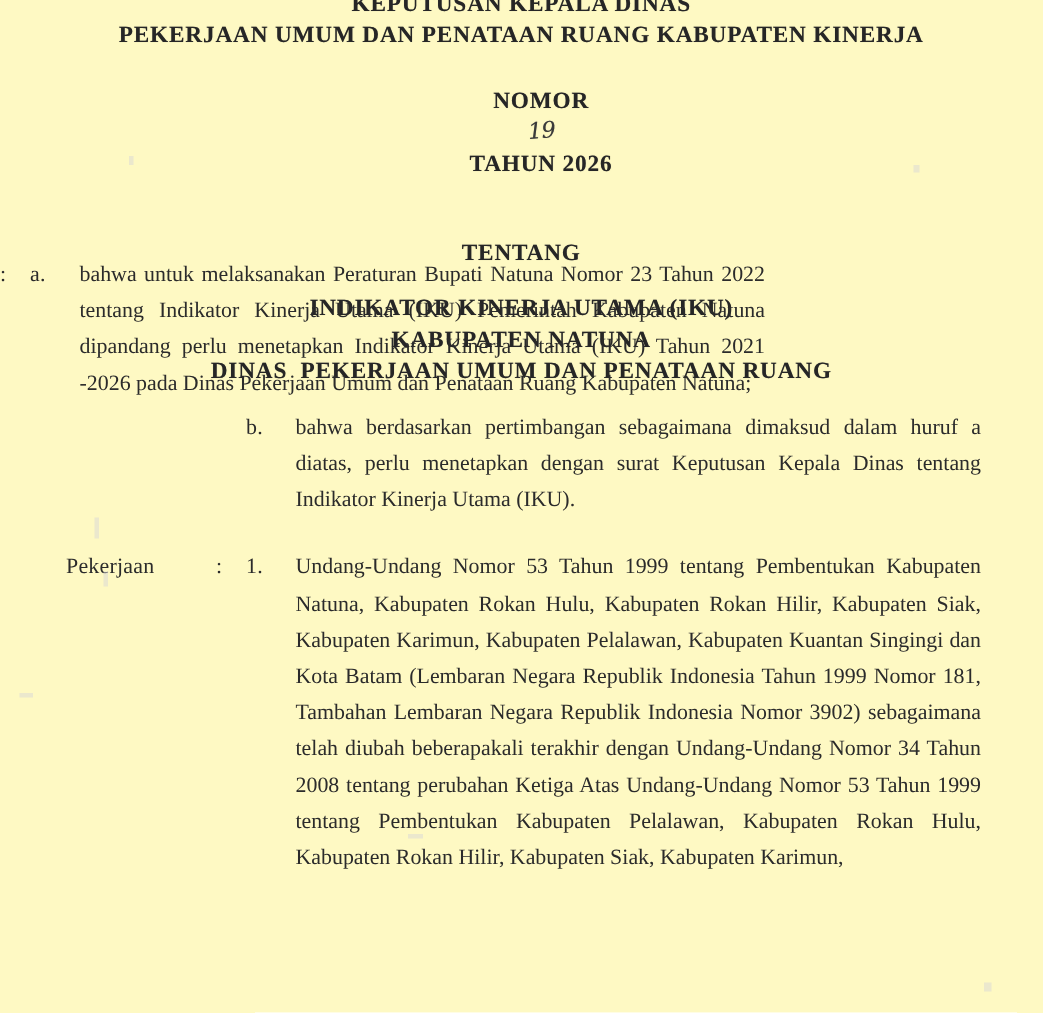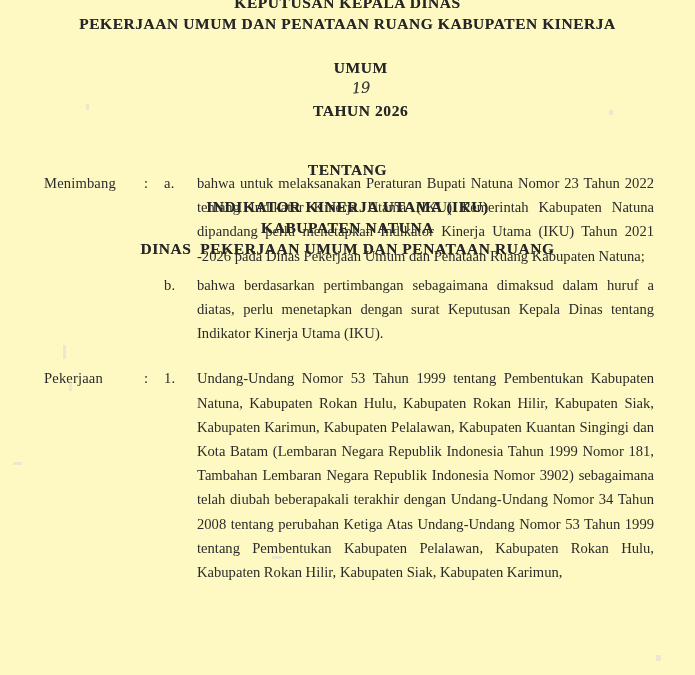--- a/index.html
+++ b/index.html
@@ -127,42 +127,41 @@
 
 <div id="page">
 
   <div class="title-block">
 
     <div class="title-line">KEPUTUSAN KEPALA DINAS</div>
 
     <div class="title-line">PEKERJAAN UMUM DAN PENATAAN RUANG KABUPATEN KINERJA</div>
 
     <div class="title-line nomor">
-      <span>UMUM</span>
+      <span>NOMOR</span>
       <span class="handwritten">19</span>
       <span>TAHUN 2026</span>
     </div>
 
     <div class="title-gap-1"></div>
 
     <div class="title-line">TENTANG</div>
 
     <div class="title-gap-2"></div>
 
     <div class="title-line">INDIKATOR KINERJA UTAMA (IKU)</div>
 
     <div class="title-line">KABUPATEN NATUNA</div>
 
     <div class="title-line">DINAS  PEKERJAAN UMUM DAN PENATAAN RUANG</div>
   </div>
 
   <div class="body-block">
 
     <div class="clause">
-      <div class="label">Menimbang</div>
       <div class="colon">:</div>
       <div class="marker">a.</div>
       <div class="para">bahwa untuk melaksanakan Peraturan Bupati Natuna Nomor 23 Tahun 2022 tentang Indikator Kinerja Utama (IKU) Pemerintah Kabupaten Natuna dipandang perlu menetapkan Indikator Kinerja Utama (IKU) Tahun 2021 -2026 pada Dinas Pekerjaan Umum dan Penataan Ruang Kabupaten Natuna;</div>
     </div>
 
     <div class="clause-spacer-b"></div>
 
     <div class="clause">
       <div class="label blank"></div>
       <div class="colon blank"></div>

